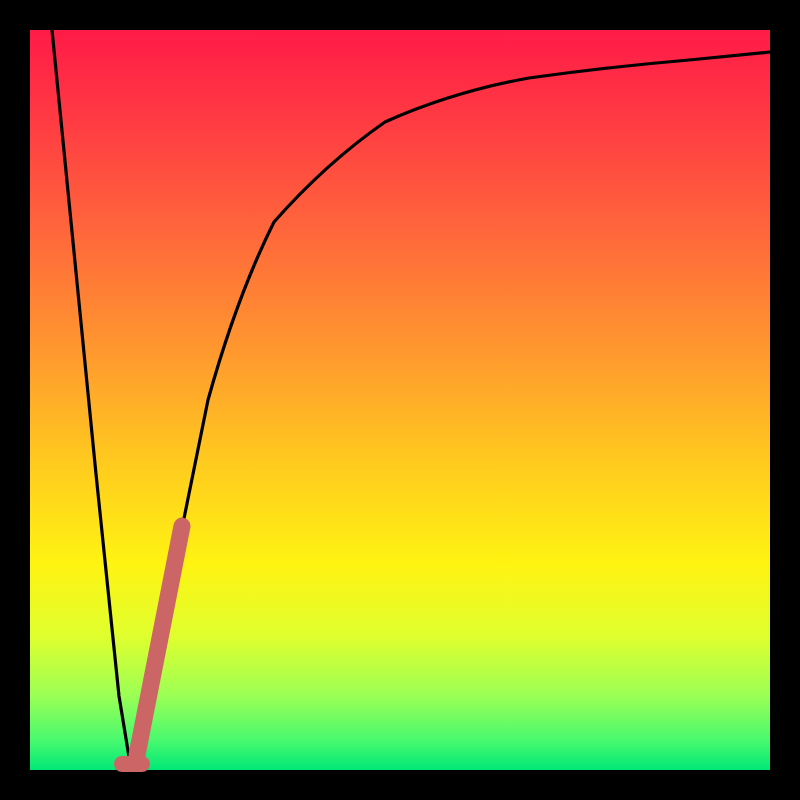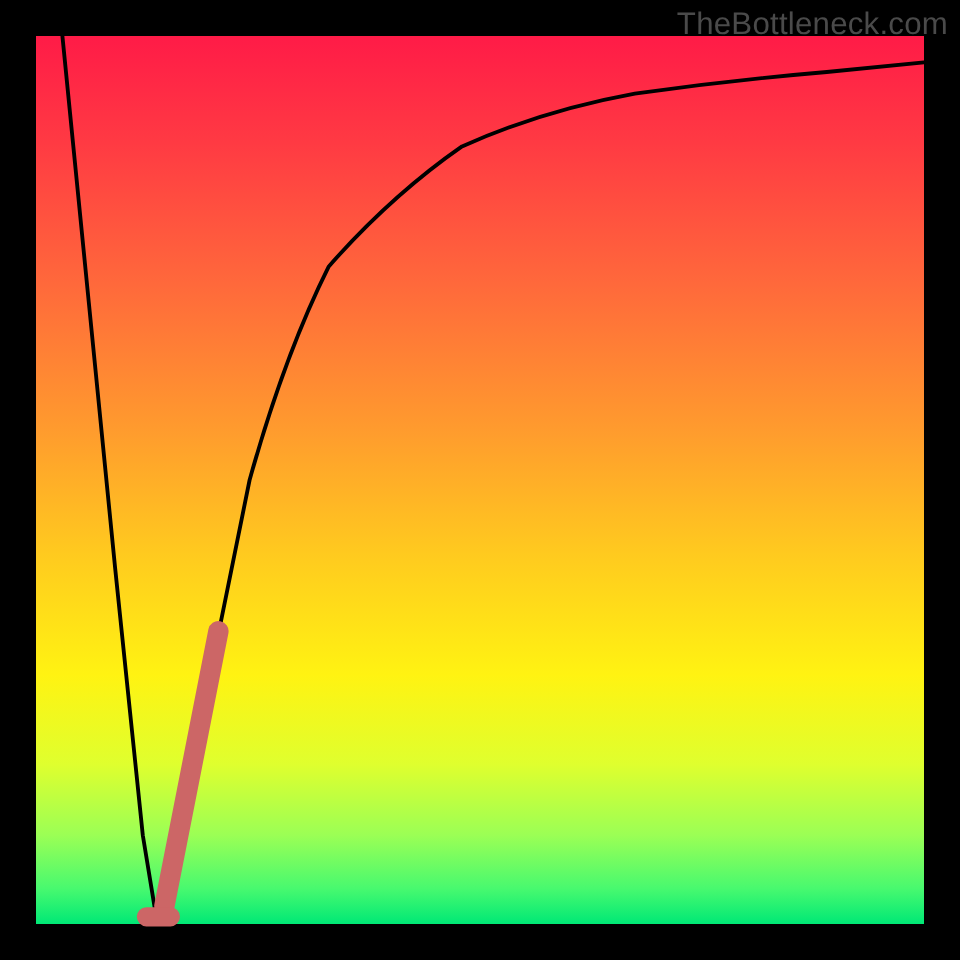--- a/index.html
+++ b/index.html
@@ -81,15 +81,14 @@
                Q 577 37 659 30
                L 740 22" fill="none" stroke="#000" stroke-width="3.2" stroke-linejoin="round" stroke-linecap="round"></path>
 
       <path d="M 107 725 L 152 496" fill="none" stroke="#cc6666" stroke-width="17" stroke-linecap="round"></path>
 
       <path d="M 92 734 L 112 734" fill="none" stroke="#cc6666" stroke-width="16" stroke-linecap="round"></path>
     </svg>
 
   </div>
 
-  <div class="watermark">TheBottleneck.com</div>
 
 </div>
 
 </body></html>

